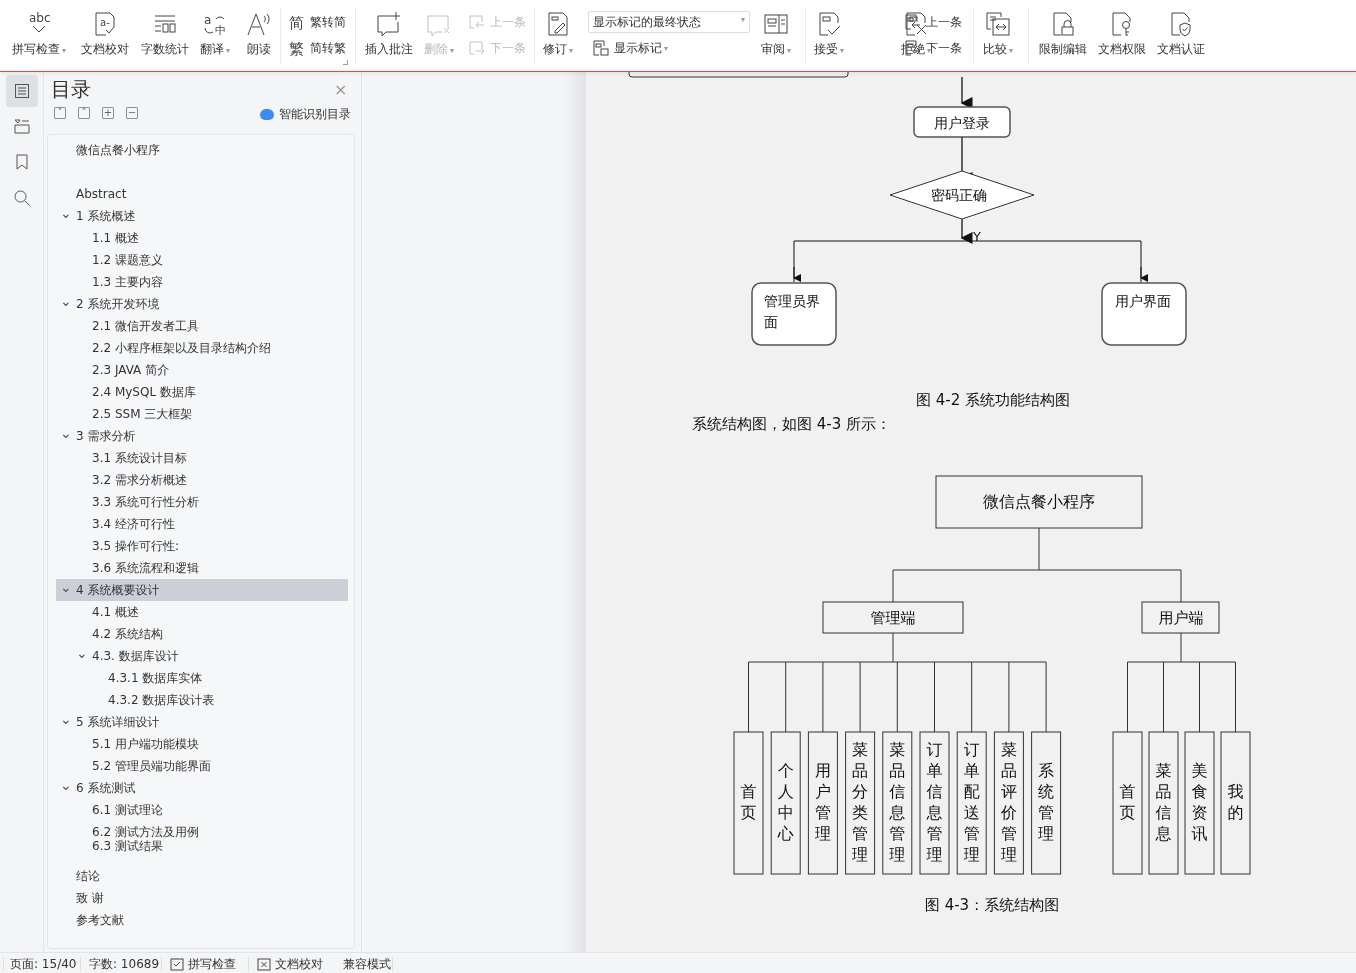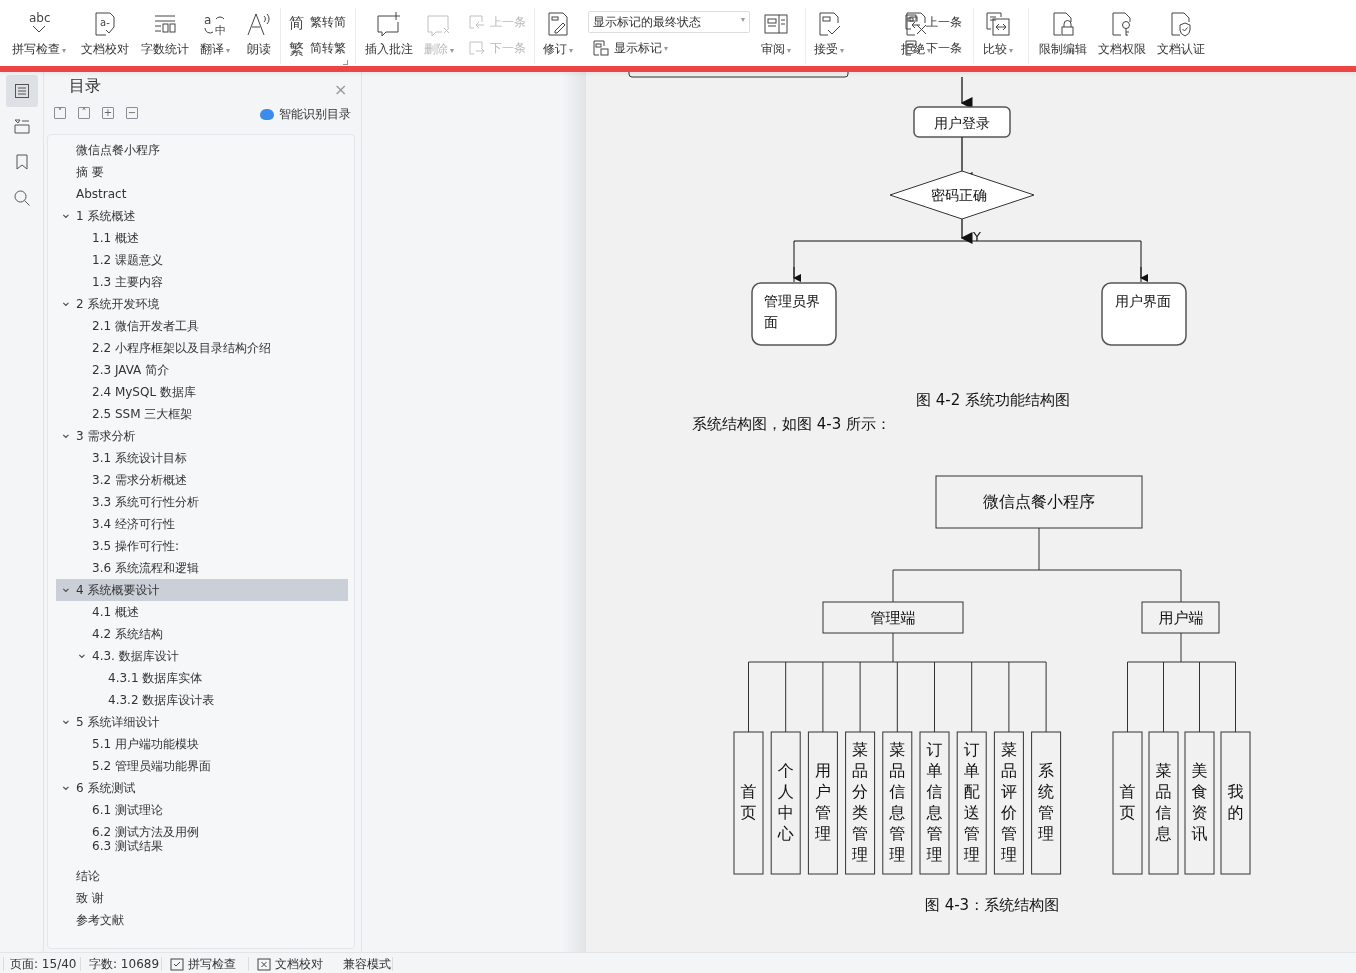--- a/index.html
+++ b/index.html
@@ -1,40 +1,40 @@
 <!DOCTYPE html>
 <html><head>
 <meta charset="utf-8">
 <style>
   * { box-sizing: border-box; margin: 0; padding: 0; }
   html, body { width: 1356px; height: 973px; overflow: hidden; background: #f4f5f7; font-family: "DejaVu Sans", "Liberation Sans", sans-serif; color: #333; }
 
   
-  .toolbar { position: absolute; left: 0; top: 0; width: 1356px; height: 72px; background: #fff; border-bottom: 6px solid #ef4444; box-shadow: 0 2px 4px rgba(0,0,0,0.06); z-index: 5; }
+  .toolbar { position: absolute; left: 0; top: 0; width: 1356px; height: 72px; background: #fff; border-bottom: 1px solid #ef4444; box-shadow: 0 2px 4px rgba(0,0,0,0.06); z-index: 5; }
   .tb-btn { position: absolute; top: 10px; display: flex; flex-direction: column; align-items: center; font-size: 12px; color: #333; cursor: pointer; }
   .tb-btn .ico { width: 28px; height: 28px; display: flex; align-items: center; justify-content: center; }
   .tb-btn .lbl { margin-top: 3px; white-space: nowrap; }
   .tb-btn.disabled { color: #b8b8b8; }
   .caret { font-size: 8px; color: #999; margin-left: 2px; }
   .tb-small { position: absolute; display: flex; align-items: center; font-size: 12px; color: #333; white-space: nowrap; cursor: pointer; }
   .tb-small.disabled { color: #b8b8b8; }
   .tb-small .sico { width: 18px; height: 18px; margin-right: 4px; display: flex; align-items: center; justify-content: center; }
   .tb-sep { position: absolute; top: 8px; width: 1px; height: 56px; background: #ececec; }
   .combo { position: absolute; left: 588px; top: 11px; width: 162px; height: 22px; border: 1px solid #ddd; border-radius: 2px; font-size: 12px; padding: 2px 4px; color: #333; background: #fff; }
   .combo .dd { position: absolute; right: 4px; top: 3px; font-size: 8px; color: #999; }
   .launcher { position: absolute; left: 343px; top: 60px; width: 5px; height: 5px; border-right: 1px solid #999; border-bottom: 1px solid #999; }
 
   
   .rail { position: absolute; left: 0; top: 72px; width: 44px; height: 880px; background: #f4f5f7; border-right: 1px solid #e3e4e6; }
   .rail-item { position: absolute; left: 6px; width: 32px; height: 32px; display: flex; align-items: center; justify-content: center; border-radius: 3px; cursor: pointer; }
   .rail-item.active { background: #dde0e5; }
 
   
   .nav { position: absolute; left: 44px; top: 72px; width: 318px; height: 880px; background: #f4f5f7; border-right: 1px solid #e3e4e6; }
-  .nav-title { position: absolute; left: 25px; top: 4px; font-size: 16px; color: #333; }
+  .nav-title { position: absolute; left: 7px; top: 4px; font-size: 20px; color: #333; }
   .nav-close { position: absolute; left: 290px; top: 8px; font-size: 16px; color: #999; cursor: pointer; }
   .nav-tools { position: absolute; left: 10px; top: 35px; display: flex; gap: 12px; }
   .nav-tool { width: 12px; height: 12px; border: 1px solid #8a8f99; border-radius: 1px; font-size: 10px; line-height: 10px; text-align: center; color: #666; cursor: pointer; }
   .smart { position: absolute; left: 216px; top: 34px; display: flex; align-items: center; font-size: 12px; color: #333; cursor: pointer; }
   .smart .dot { width: 14px; height: 11px; background: #3b8ced; border-radius: 7px 7px 6px 6px; margin-right: 5px; position: relative; }
   .toc-box { position: absolute; left: 3px; top: 62px; width: 308px; height: 815px; border: 1px solid #e4e6ea; border-radius: 4px; background: #f6f7f9; }
   .toc-item { position: absolute; left: 0; width: 300px; height: 22px; font-size: 12px; line-height: 22px; color: #333; cursor: pointer; white-space: nowrap; }
   .toc-item.selected { background: #cbd0d8; left: 8px; width: 292px; }
   .toc-item .chev { position: absolute; font-size: 10px; color: #555; }
 
@@ -319,23 +319,20 @@
     <div class="nav-tool">+</div>
     <div class="nav-tool">−</div>
   </div>
   <div class="smart">
     <span class="dot"></span>
     <span>智能识别目录</span>
   </div>
   <div class="toc-box" id="toc-box">
       <div class="toc-item" style="top: 4px;">
         <span style="position: absolute; left: 28px;">微信点餐小程序</span>
-      </div>
-      <div class="toc-item" style="top: 26px;">
-        <span style="position: absolute; left: 28px;">摘  要</span>
       </div>
       <div class="toc-item" style="top: 48px;">
         <span style="position: absolute; left: 28px;">Abstract</span>
       </div>
       <div class="toc-item" style="top: 70px;">
         <span class="chev" style="left: 12px; top: -3px; font-size: 14px;">⌄</span>
         <span style="position: absolute; left: 28px;">1  系统概述</span>
       </div>
       <div class="toc-item" style="top: 92px;">
         <span style="position: absolute; left: 44px;">1.1  概述</span>

